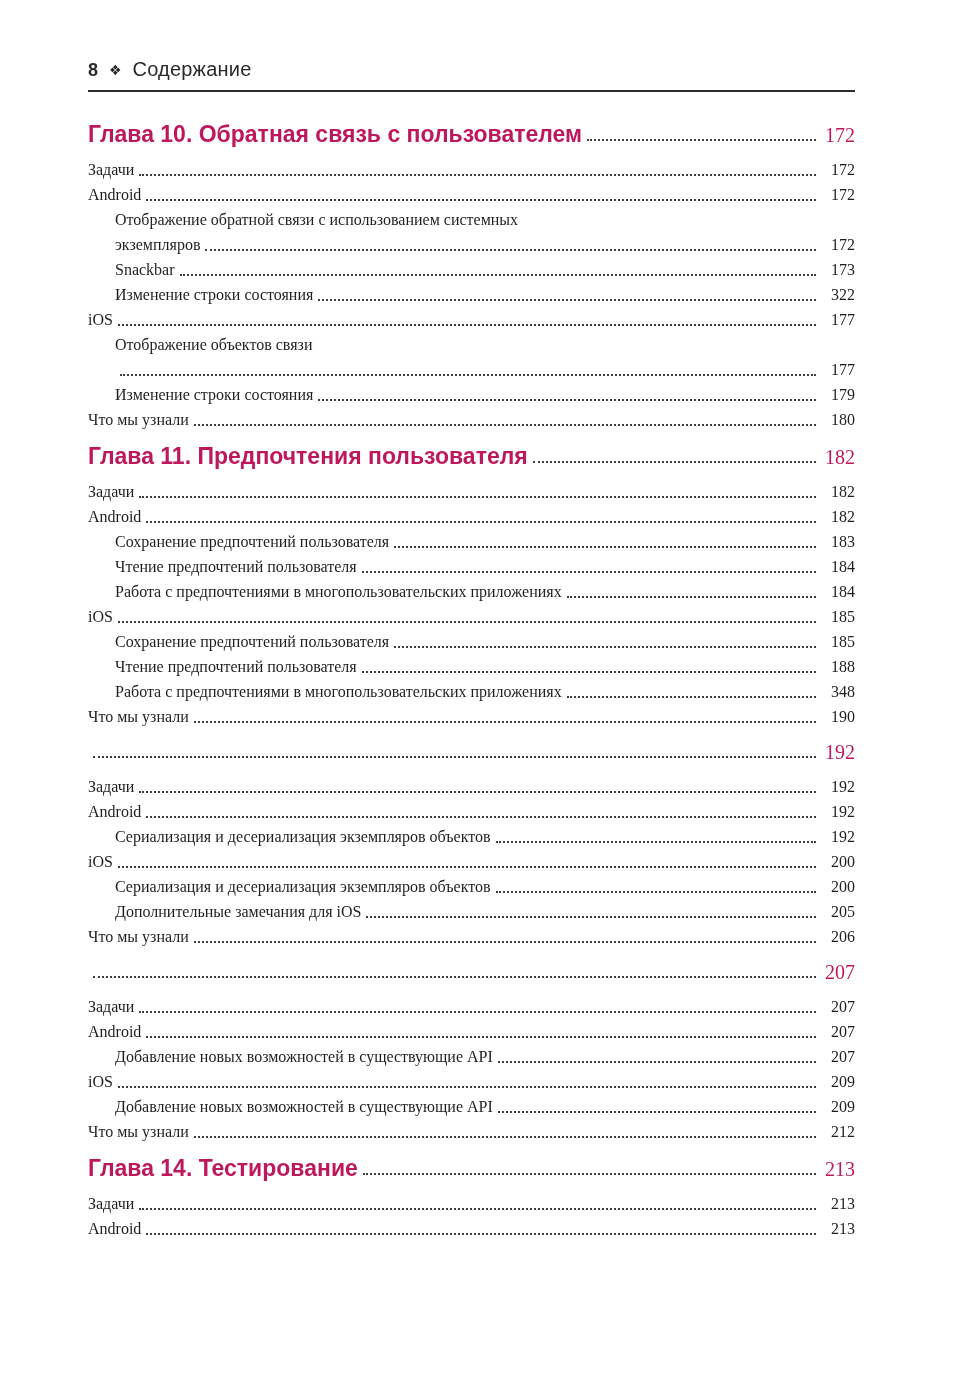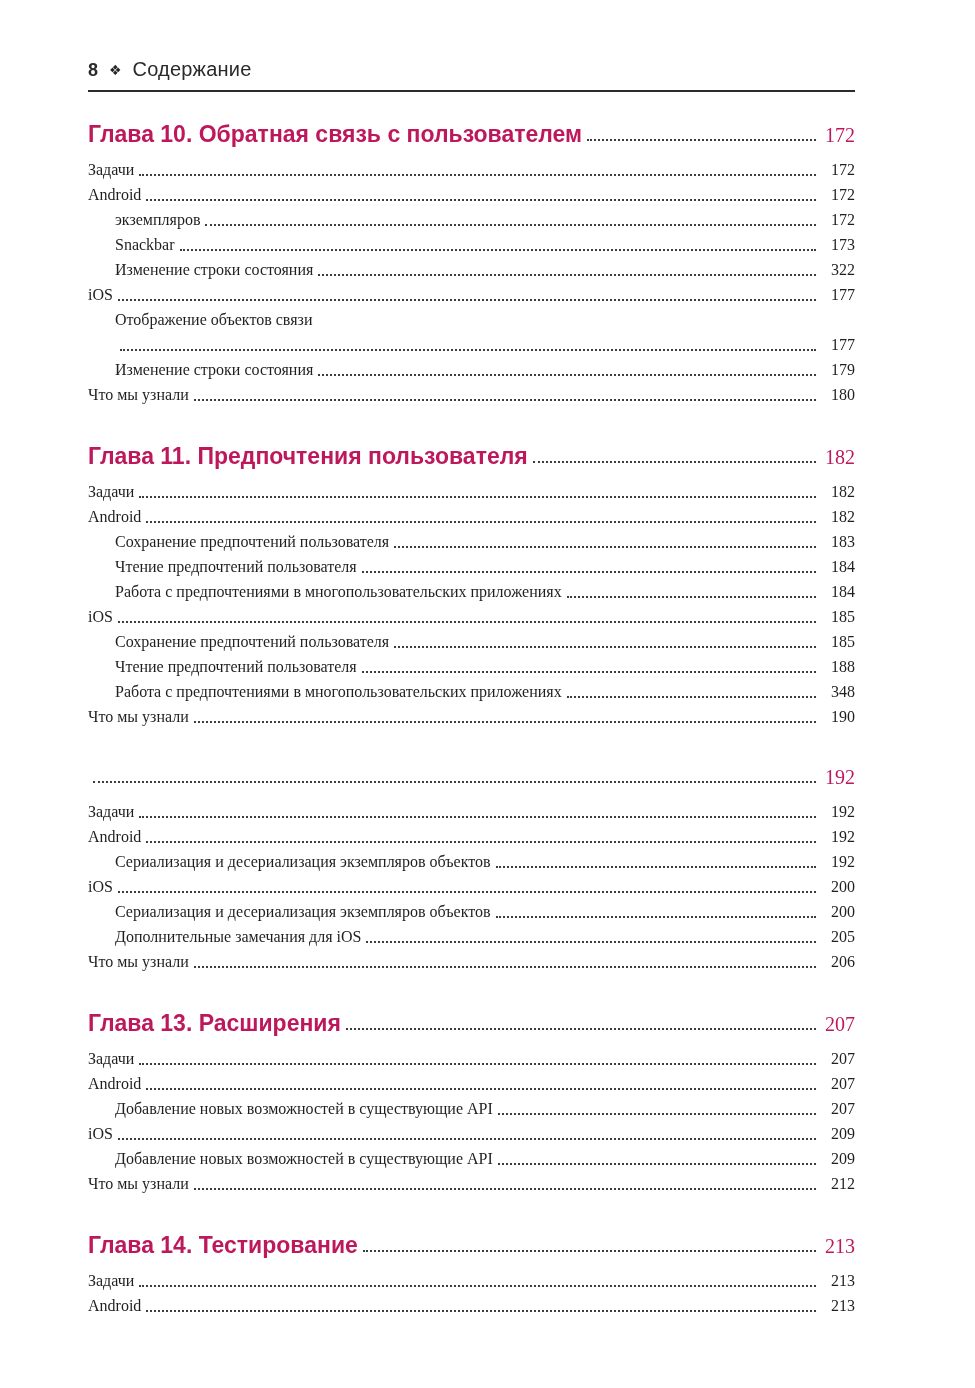--- a/index.html
+++ b/index.html
@@ -36,21 +36,21 @@
     font-size: 14px;
     position: relative;
     top: -1px;
     color: #262626;
   }
   .hdr .title {
     font-size: 20px;
     letter-spacing: 0.2px;
   }
   
-  .chapter { margin-top: 34px; }
+  .chapter { margin-top: 9px; }
   .chapter:first-child { margin-top: 27px; }
 
   .heading-row {
     display: flex;
     align-items: flex-end;
     font-family: "Liberation Sans", sans-serif;
     font-weight: 700;
     font-size: 23px;
     line-height: 30px;
     color: #be185d;
@@ -110,20 +110,23 @@
           <span class="lbl">Задачи</span>
           <span class="dots"></span>
           <span class="pg">172</span>
         </div>
         <div class="row">
           <span class="lbl">Android</span>
           <span class="dots"></span>
           <span class="pg">172</span>
         </div>
         <div class="row indent">
+          <span class="lbl">Отображение обратной связи с использованием системных</span>
+        </div>
+        <div class="row indent">
           <span class="lbl">экземпляров</span>
           <span class="dots"></span>
           <span class="pg">172</span>
         </div>
         <div class="row indent">
           <span class="lbl">Snackbar</span>
           <span class="dots"></span>
           <span class="pg">173</span>
         </div>
         <div class="row indent">
@@ -247,21 +250,20 @@
           <span class="pg">205</span>
         </div>
         <div class="row">
           <span class="lbl">Что мы узнали</span>
           <span class="dots"></span>
           <span class="pg">206</span>
         </div>
       </section>
       <section class="chapter">
         <div class="heading-row">
-          <span class="lbl">Глава 13. Расширения</span>
           <span class="dots"></span>
           <span class="pg">207</span>
         </div>
         <div class="row">
           <span class="lbl">Задачи</span>
           <span class="dots"></span>
           <span class="pg">207</span>
         </div>
         <div class="row">
           <span class="lbl">Android</span>

